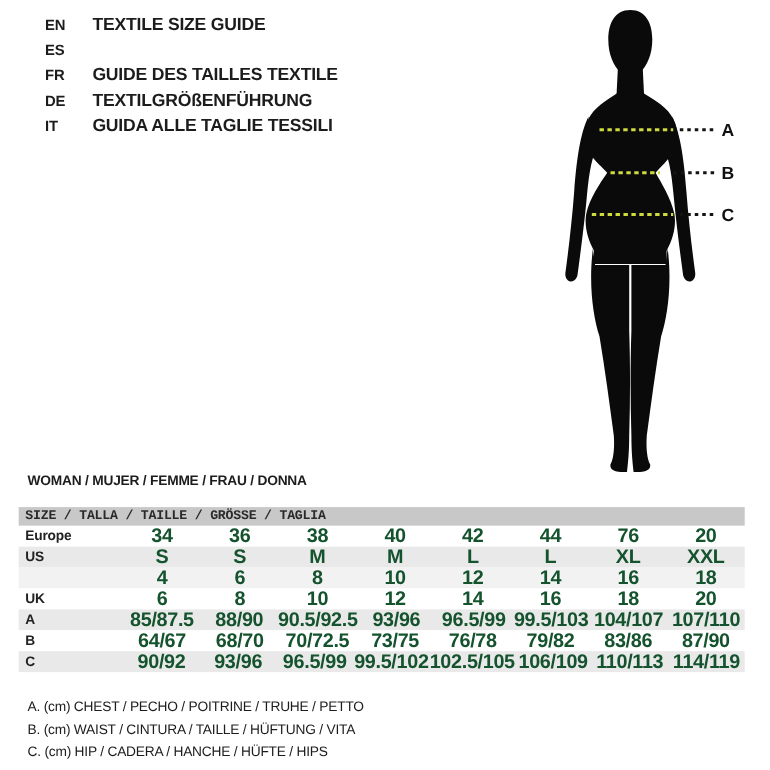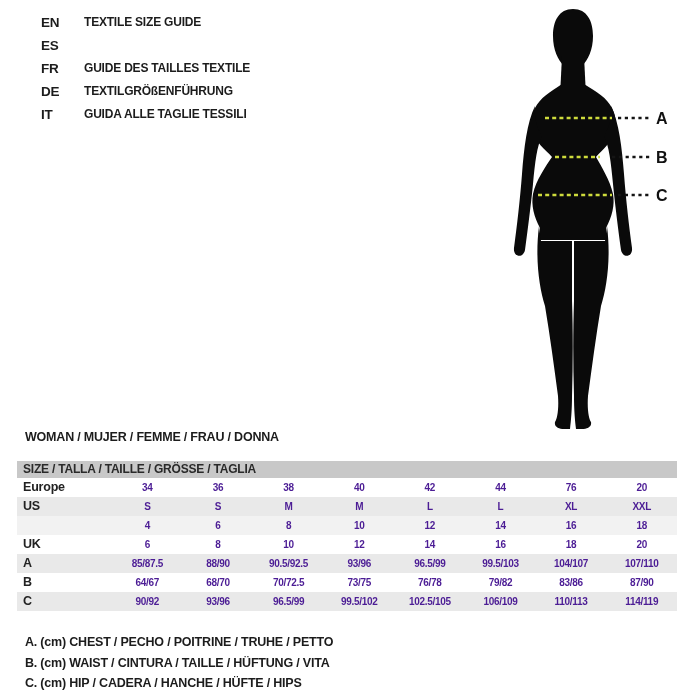--- a/index.html
+++ b/index.html
@@ -11,56 +11,57 @@
     -webkit-font-smoothing: antialiased;
   }
   .canvas { position: absolute; inset: 0; background: #ffffff; }
 
   
   .lang-block { position: absolute; left: 25px; top: 11px; margin-left: 16px; }
   .lang-row { display: flex; height: 23px; line-height: 23px; }
   .lang-code {
     width: 43px; font-size: 13.5px; font-weight: 700; letter-spacing: -0.2px;
   }
-  .lang-label { font-size: 12px; font-weight: 700; letter-spacing: -0.2px; white-space: nowrap; }
+  .lang-label { font-size: 16px; font-weight: 700; letter-spacing: -0.2px; white-space: nowrap; }
 
   
   .figure-wrap { position: absolute; left: 460px; top: 0; width: 240px; height: 440px; }
   .figure-wrap svg { display: block; }
 
   
   .section-label {
     position: absolute; left: 25px; top: 430px;
     font-size: 12.5px; font-weight: 700; letter-spacing: -0.2px; white-space: nowrap;
   }
 
   
   .size-table { position: absolute; left: 17px; top: 461px; width: 660px; }
   .thead {
     height: 17px; line-height: 17px; background: #c8c8c8;
     font-size: 12px; font-weight: 700; padding-left: 6px; letter-spacing: -0.2px;
     color: #2a2a2a;
+    font-family: Liberation Mono, monospace;
   }
   .trow { display: flex; height: 19px; line-height: 19px; }
   .tlabel {
     width: 95px; padding-left: 6px; font-size: 12.5px; font-weight: 700;
     letter-spacing: -0.2px; color: #222;
   }
   .tcell {
-    flex: 1 1 0; text-align: center; font-size: 10px; font-weight: 700;
-    letter-spacing: -0.3px; color: #4c1d95; white-space: nowrap;
+    flex: 1 1 0; text-align: center; font-size: 18px; font-weight: 700;
+    letter-spacing: -0.3px; color: #14532d; white-space: nowrap;
   }
   .r-white { background: #ffffff; }
   .r-gray  { background: #e9e9e9; }
   .r-gray2 { background: #f2f2f2; }
 
   
   .legend-block { position: absolute; left: 25px; top: 632px; }
   .legend-line {
-    height: 20.5px; line-height: 20.5px; font-size: 12.5px; font-weight: 700;
+    height: 20.5px; line-height: 20.5px; font-size: 12.5px; font-weight: 400;
     letter-spacing: -0.2px; white-space: nowrap;
   }
 </style>
 </head>
 <body>
 
 <div class="canvas">
 
   <div class="lang-block">
     <div class="lang-row">

